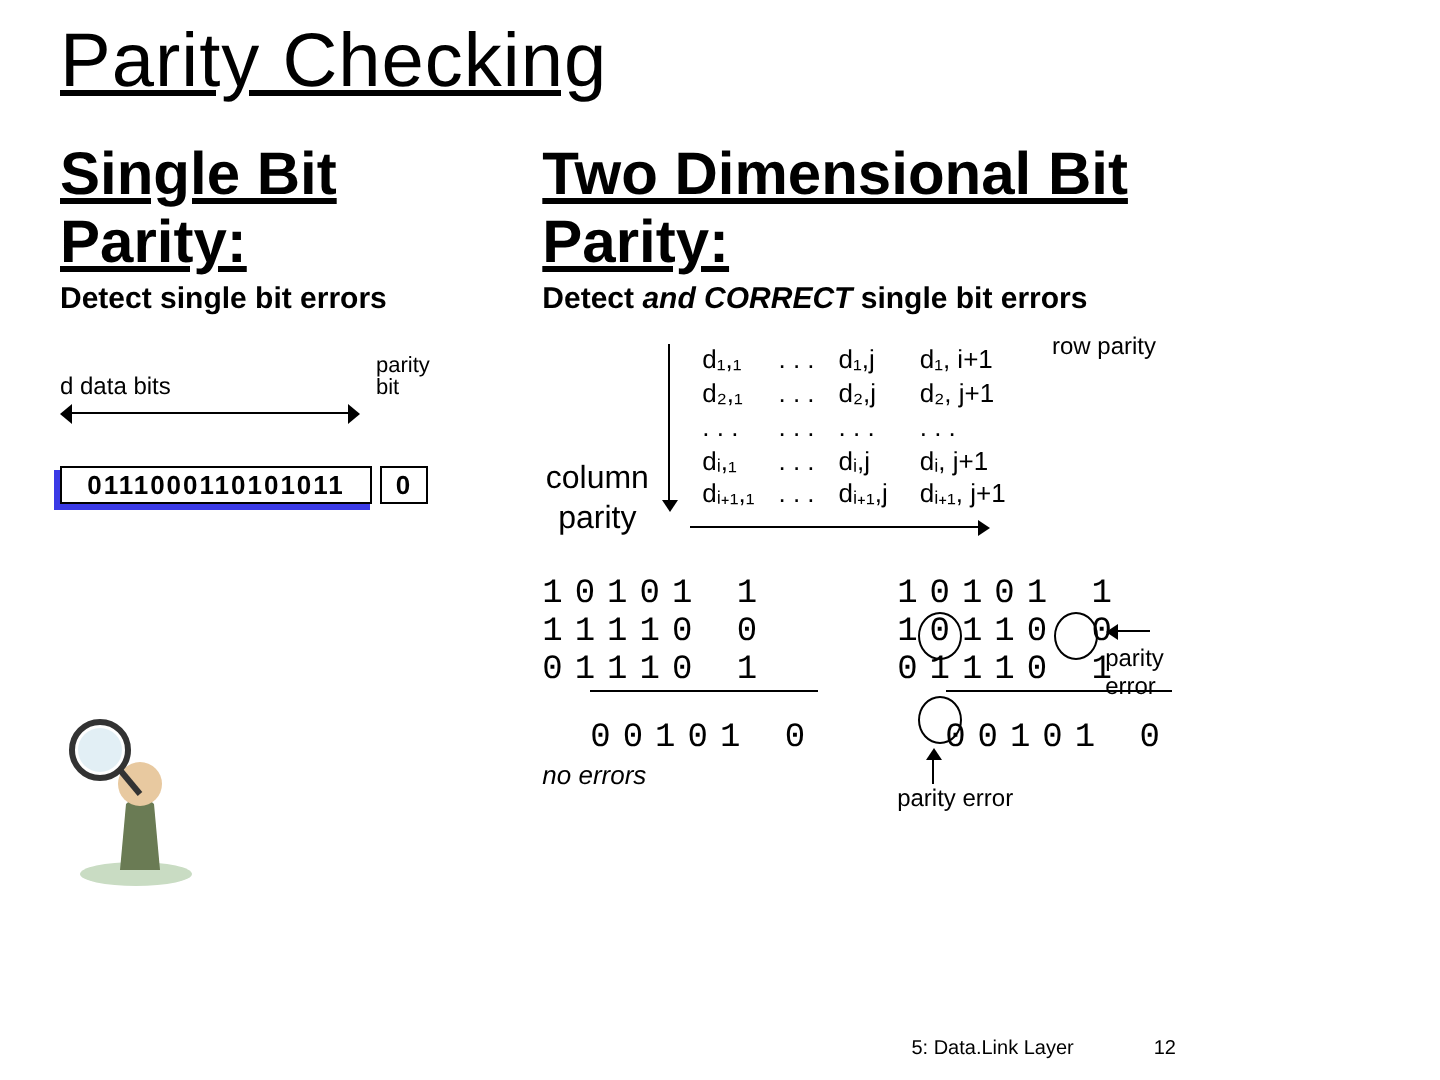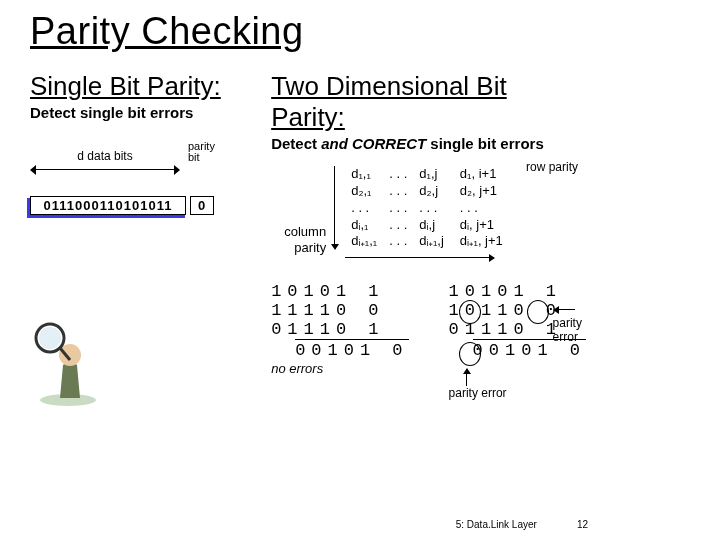--- a/index.html
+++ b/index.html
@@ -26,24 +26,24 @@
     font-weight: normal;
     letter-spacing: 0.5px;
   }
   .cols {
     display: flex;
     gap: 20px;
   }
   .col-left { width: 250px; }
   .col-right { flex: 1; }
   .sub {
-    font-size: 26px;
+    font-size: 30px;
     text-decoration: underline;
     margin: 0;
-    font-weight: normal;
+    font-weight: bold;
   }
   .desc {
     font-size: 15px;
     font-weight: bold;
     margin: 2px 0 14px 0;
   }
   .desc .ital { font-style: italic; }
 
   
   .single-diagram {
@@ -96,21 +96,21 @@
     padding-left: 60px;
     line-height: 1.25;
   }
   .matrix .rowlbl {
     position:absolute; right:0px; top:-6px; font-size:12px; text-align:left; width:60px;
   }
   .matrix table { border-collapse: collapse; }
   .matrix td { padding: 0 6px; white-space: nowrap; }
   .matrix .lastcol { padding-left: 10px; }
   .mat-collbl {
-    position:absolute; left:0; top:58px; font-size:13px; width:55px; text-align:right;
+    position:absolute; left:0; top:58px; font-size:16px; width:55px; text-align:center;
   }
   .mat-arrow-down {
     display:inline-block; width:8px; height:60px; position:relative; vertical-align:top;
   }
   .mat-arrow-down::before {
     content:""; position:absolute; left:3px; top:0; bottom:6px; border-left:1px solid #000;
   }
   .mat-arrow-down::after {
     content:""; position:absolute; left:0; bottom:0;
     width:0;height:0;border-left:4px solid transparent;border-right:4px solid transparent;border-top:6px solid #000;
@@ -128,21 +128,21 @@
 
   
   .bits {
     font-family: "Courier New", monospace;
     font-size: 17px;
     display:flex; gap:40px; margin-top:16px;
     align-items:flex-start;
   }
   .bits-block { position:relative; }
   .bits-block .line { letter-spacing: 6px; white-space:pre; }
-  .bits-block .seprow { border-top: 1px solid #000; padding-top:1px;margin-left:24px; }
+  .bits-block .seprow { border-top: 1px solid #000; padding-top:14px;margin-left:24px; }
   .bits-caption { font-family: Arial, sans-serif; font-size:13px; font-style: italic; margin-top:1px;}
   .circle-err {
     position:absolute; border:1.5px solid #000; border-radius:50%; width:20px; height:22px;
   }
   .ann {
     position:absolute; font-family:Arial,sans-serif; font-size:12px;
   }
   .ann .ptr {
     display:inline-block; width:22px; height:8px; position:relative; vertical-align:middle; margin-right:2px;
   }
@@ -177,21 +177,21 @@
   <h1 class="title">Parity Checking</h1>
 
   <div class="cols">
 
     <div class="col-left">
       <p class="sub">Single Bit Parity:</p>
       <p class="desc">Detect single bit errors</p>
 
       <div class="single-diagram">
         <div style="display:flex; align-items:flex-end;">
-          <div style="width:150px; text-align:center;">d data bits</div>
+          <div style="width:150px; text-align:left;">d data bits</div>
           <div style="width:40px; text-align:left; margin-left:8px; font-size:11px; line-height:1;">parity bit</div>
         </div>
         <div class="sd-arrow">
             <span class="tip-l"></span>
           </div>
         <div class="sd-wrap">
           <div class="sd-shadow"></div>
           <div class="sd-row">
             <div class="sd-box sd-data">0111000110101011</div>
             <div class="sd-box sd-parity">0</div>

